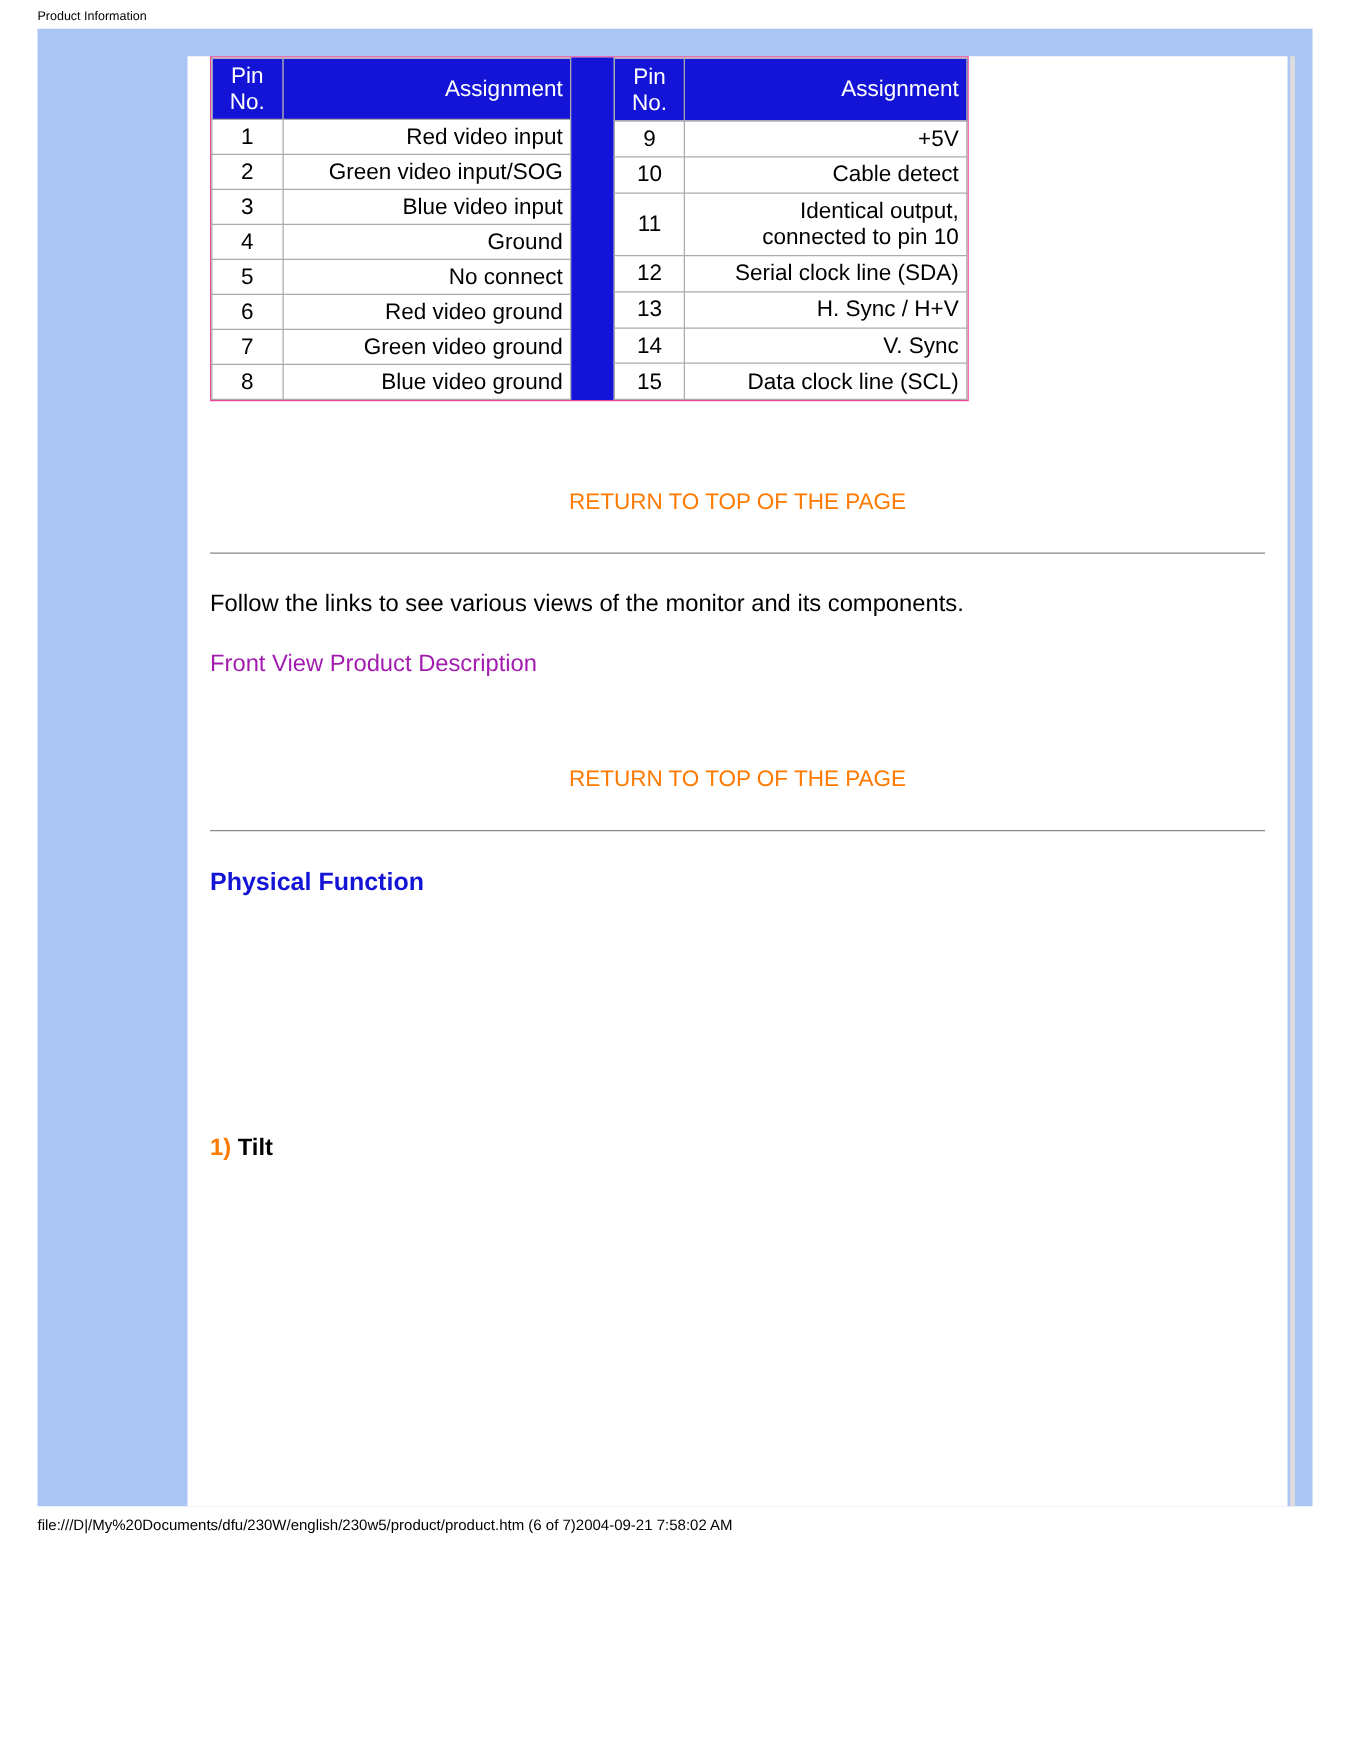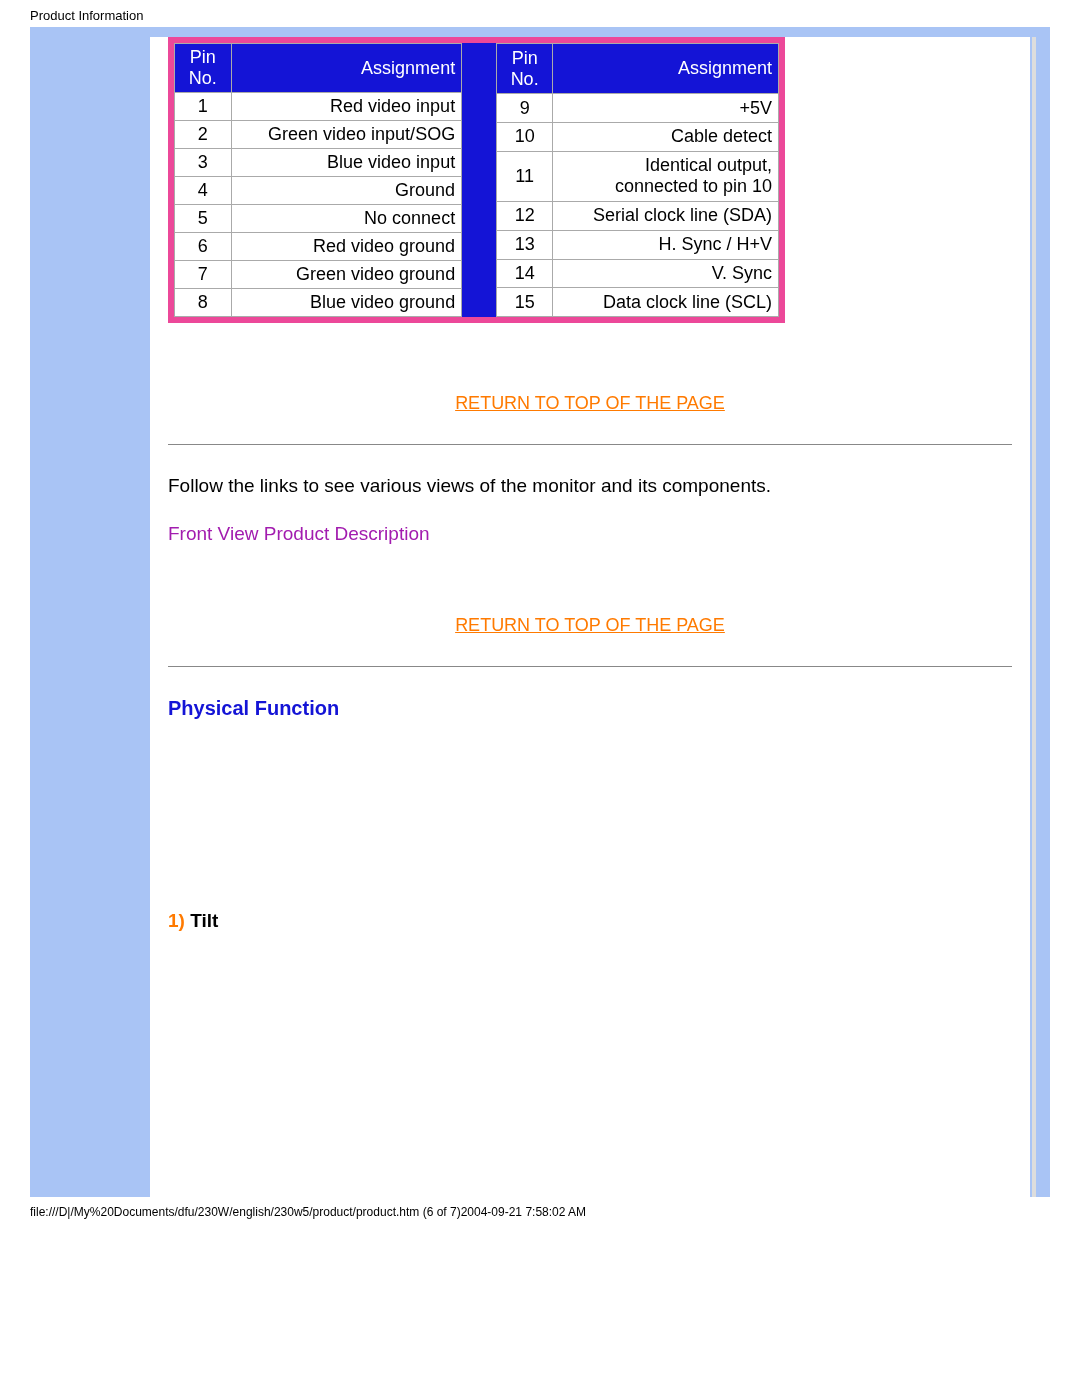--- a/index.html
+++ b/index.html
@@ -3,21 +3,21 @@
 <meta charset="utf-8">
 <style>
   body {
     margin: 0;
     padding: 0;
     font-family: Arial, Helvetica, sans-serif;
     background: #fff;
     color: #000;
   }
   .header-title {
-    font-size: 13px;
+    font-size: 10px;
     padding: 8px 0 4px 30px;
   }
   .outer-frame {
     margin: 0 30px;
     background: #a9c4f5;
     padding: 10px 10px 0 10px;
   }
   .inner-page {
     background: #fff;
     margin-left: 110px;
@@ -31,22 +31,23 @@
     position: absolute;
     right: -6px;
     top: 0;
     bottom: 0;
     width: 4px;
     background: #ddd;
   }
   .tables-row {
     display: flex;
     gap: 0;
-    border: 6px solid #ec4899;
+    border: 1px solid #ec4899;
     width: 605px;
+    margin-top: 12px;
   }
   table.pin-table {
     border-collapse: collapse;
     font-size: 18px;
   }
   table.pin-table th, table.pin-table td {
     border: 1px solid #aaa;
     padding: 3px 6px;
     text-align: right;
     vertical-align: middle;
@@ -64,21 +65,20 @@
     width: 34px;
     background: #1414d6;
   }
   .return-link {
     display: block;
     text-align: center;
     color: #ff7a00;
     font-size: 18px;
     margin: 70px 0 30px 0;
     cursor: pointer;
-    text-decoration: underline;
   }
   hr.sep {
     border: none;
     border-top: 1px solid #888;
     margin: 18px 0 30px 0;
   }
   .section-heading {
     color: #1414d6;
     font-weight: bold;
     font-size: 20px;

